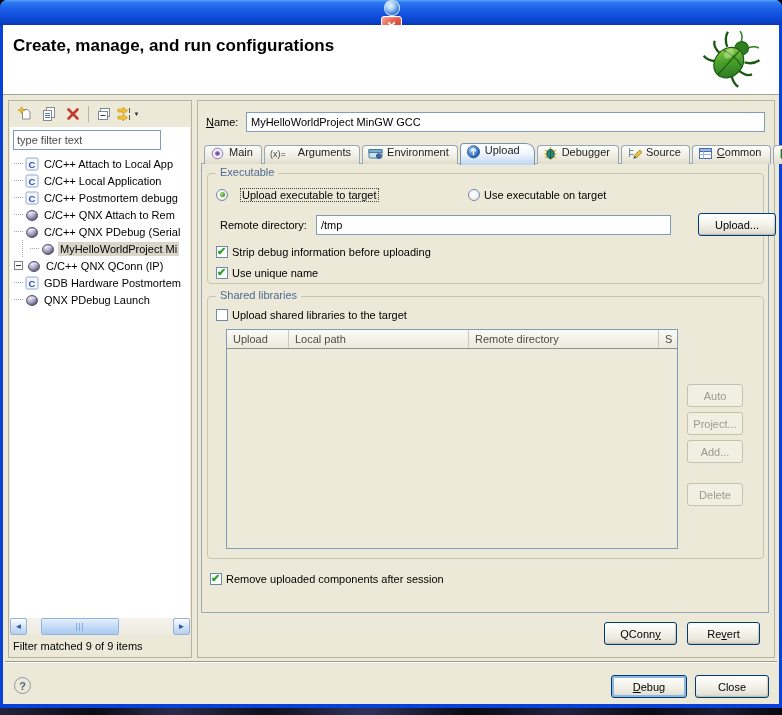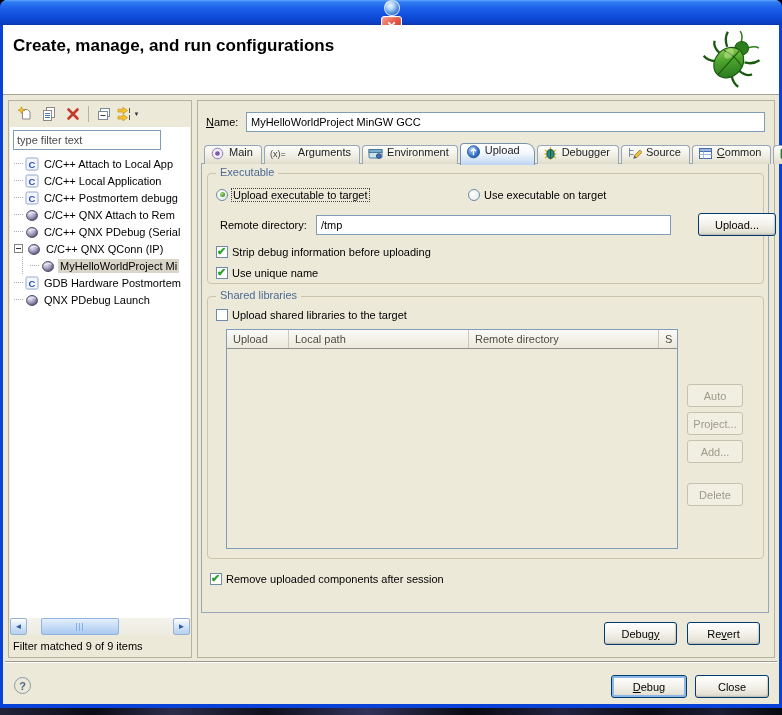--- a/index.html
+++ b/index.html
@@ -84,21 +84,21 @@
     background:linear-gradient(180deg,#FFFFFF 0%,#F2F7FD 45%,#BDD5F2 100%);
     border-radius:4px 9px 0 0; padding-right:14px; }
   .tab-icon { display:flex; flex:0 0 auto; }
   
   .tabcontent { position:absolute; left:3px; top:62px; width:568px; height:450px;
     border:1px solid #98A8B8; background:#ECE9D8; }
   .group { position:absolute; border:1px solid #C9C5AC; border-radius:4px; }
   .group-label { position:absolute; top:-8px; left:8px; background:#ECE9D8; padding:0 4px; color:#4D6A96; }
   .exec-group { left:5px; top:9px; width:557px; height:111px; }
   .shared-group { left:5px; top:132px; width:557px; height:263px; }
-  .radio-row { position:absolute; left:8px; top:13px; right:8px; height:15px; display:flex; align-items:center; }
+  .radio-row { position:absolute; left:8px; top:13px; right:8px; height:15px; display:flex; align-items:center;gap:9px; }
   .radio { width:12px; height:12px; border-radius:50%; border:1px solid #6E8CA8; flex:0 0 auto;
     background:radial-gradient(circle at 35% 35%, #FFF, #E4E4E4); display:flex; margin-right:4px; }
   .radio.on::after { content:''; width:5px; height:5px; border-radius:50%; margin:auto;
     background:radial-gradient(circle at 35% 35%, #A8E078, #3E8A1E 80%); }
   .focus-label { outline:1px dotted #444; padding:0 1px; }
   .radio2 { position:absolute; left:252px; display:flex; align-items:flex-start; }
   .remote-row { position:absolute; left:12px; top:40px; height:22px; display:flex; align-items:center; }
   .remote-label { width:96px; flex:0 0 auto; }
   .remote-input { width:355px; height:20px; border:1px solid #7F9DB9; padding:2px 4px;
     font:11px "Liberation Sans",sans-serif; background:#fff; }
@@ -285,41 +285,41 @@
           <span class="dash"></span>
           <span class="ticon">
             <svg width="14" height="14">
                 <ellipse cx="7" cy="7.5" rx="5.5" ry="5" fill="url(#qg)" stroke="#3A3850" stroke-width=".8"></ellipse>
                 <path d="M3.5 6 A5 3.6 0 0 1 10.5 5.2" stroke="#ECEAF6" fill="none"></path>
               </svg>
           </span>
           <span class="tlabel">C/C++ QNX PDebug (Serial</span>
         </div>
 
-        <div class="trow">
-          <span class="expander"></span>
+        <div class="trow child selected">
+          <span class="vdash"></span>
+          <span class="dash"></span>
           <span class="ticon">
             <svg width="14" height="14">
                 <ellipse cx="7" cy="7.5" rx="5.5" ry="5" fill="url(#qg)" stroke="#3A3850" stroke-width=".8"></ellipse>
                 <path d="M3.5 6 A5 3.6 0 0 1 10.5 5.2" stroke="#ECEAF6" fill="none"></path>
               </svg>
           </span>
-          <span class="tlabel">C/C++ QNX QConn (IP)</span>
-        </div>
-
-        <div class="trow child selected">
-          <span class="vdash"></span>
-          <span class="dash"></span>
+          <span class="tlabel">MyHelloWorldProject Mi</span>
+        </div>
+
+        <div class="trow">
+          <span class="expander"></span>
           <span class="ticon">
             <svg width="14" height="14">
                 <ellipse cx="7" cy="7.5" rx="5.5" ry="5" fill="url(#qg)" stroke="#3A3850" stroke-width=".8"></ellipse>
                 <path d="M3.5 6 A5 3.6 0 0 1 10.5 5.2" stroke="#ECEAF6" fill="none"></path>
               </svg>
           </span>
-          <span class="tlabel">MyHelloWorldProject Mi</span>
+          <span class="tlabel">C/C++ QNX QConn (IP)</span>
         </div>
 
         <div class="trow">
           <span class="dash"></span>
           <span class="ticon">
             <svg width="14" height="14">
                 <rect x="1" y="1" width="12" height="12" rx="1.5" fill="#F4F6FC" stroke="#90A8D0"></rect>
                 <text x="7" y="10.5" text-anchor="middle" font-size="9.5" font-weight="bold" fill="#2A52B8">C</text>
               </svg>
           </span>
@@ -494,21 +494,21 @@
       </div>
 
       <div class="cb-row" style="top:407px;">
         <span class="cb on"></span>
         <span>Remove uploaded components after session</span>
       </div>
 
     </div>
 
     <span class="btn apply-btn">
-        <span>Debug</span>
+        <span>QConn</span>
         <span class="mn">y</span>
         <span></span>
       </span>
     <span class="btn revert-btn">
         <span>Re</span>
         <span class="mn">v</span>
         <span>ert</span>
       </span>
   </div>
 

